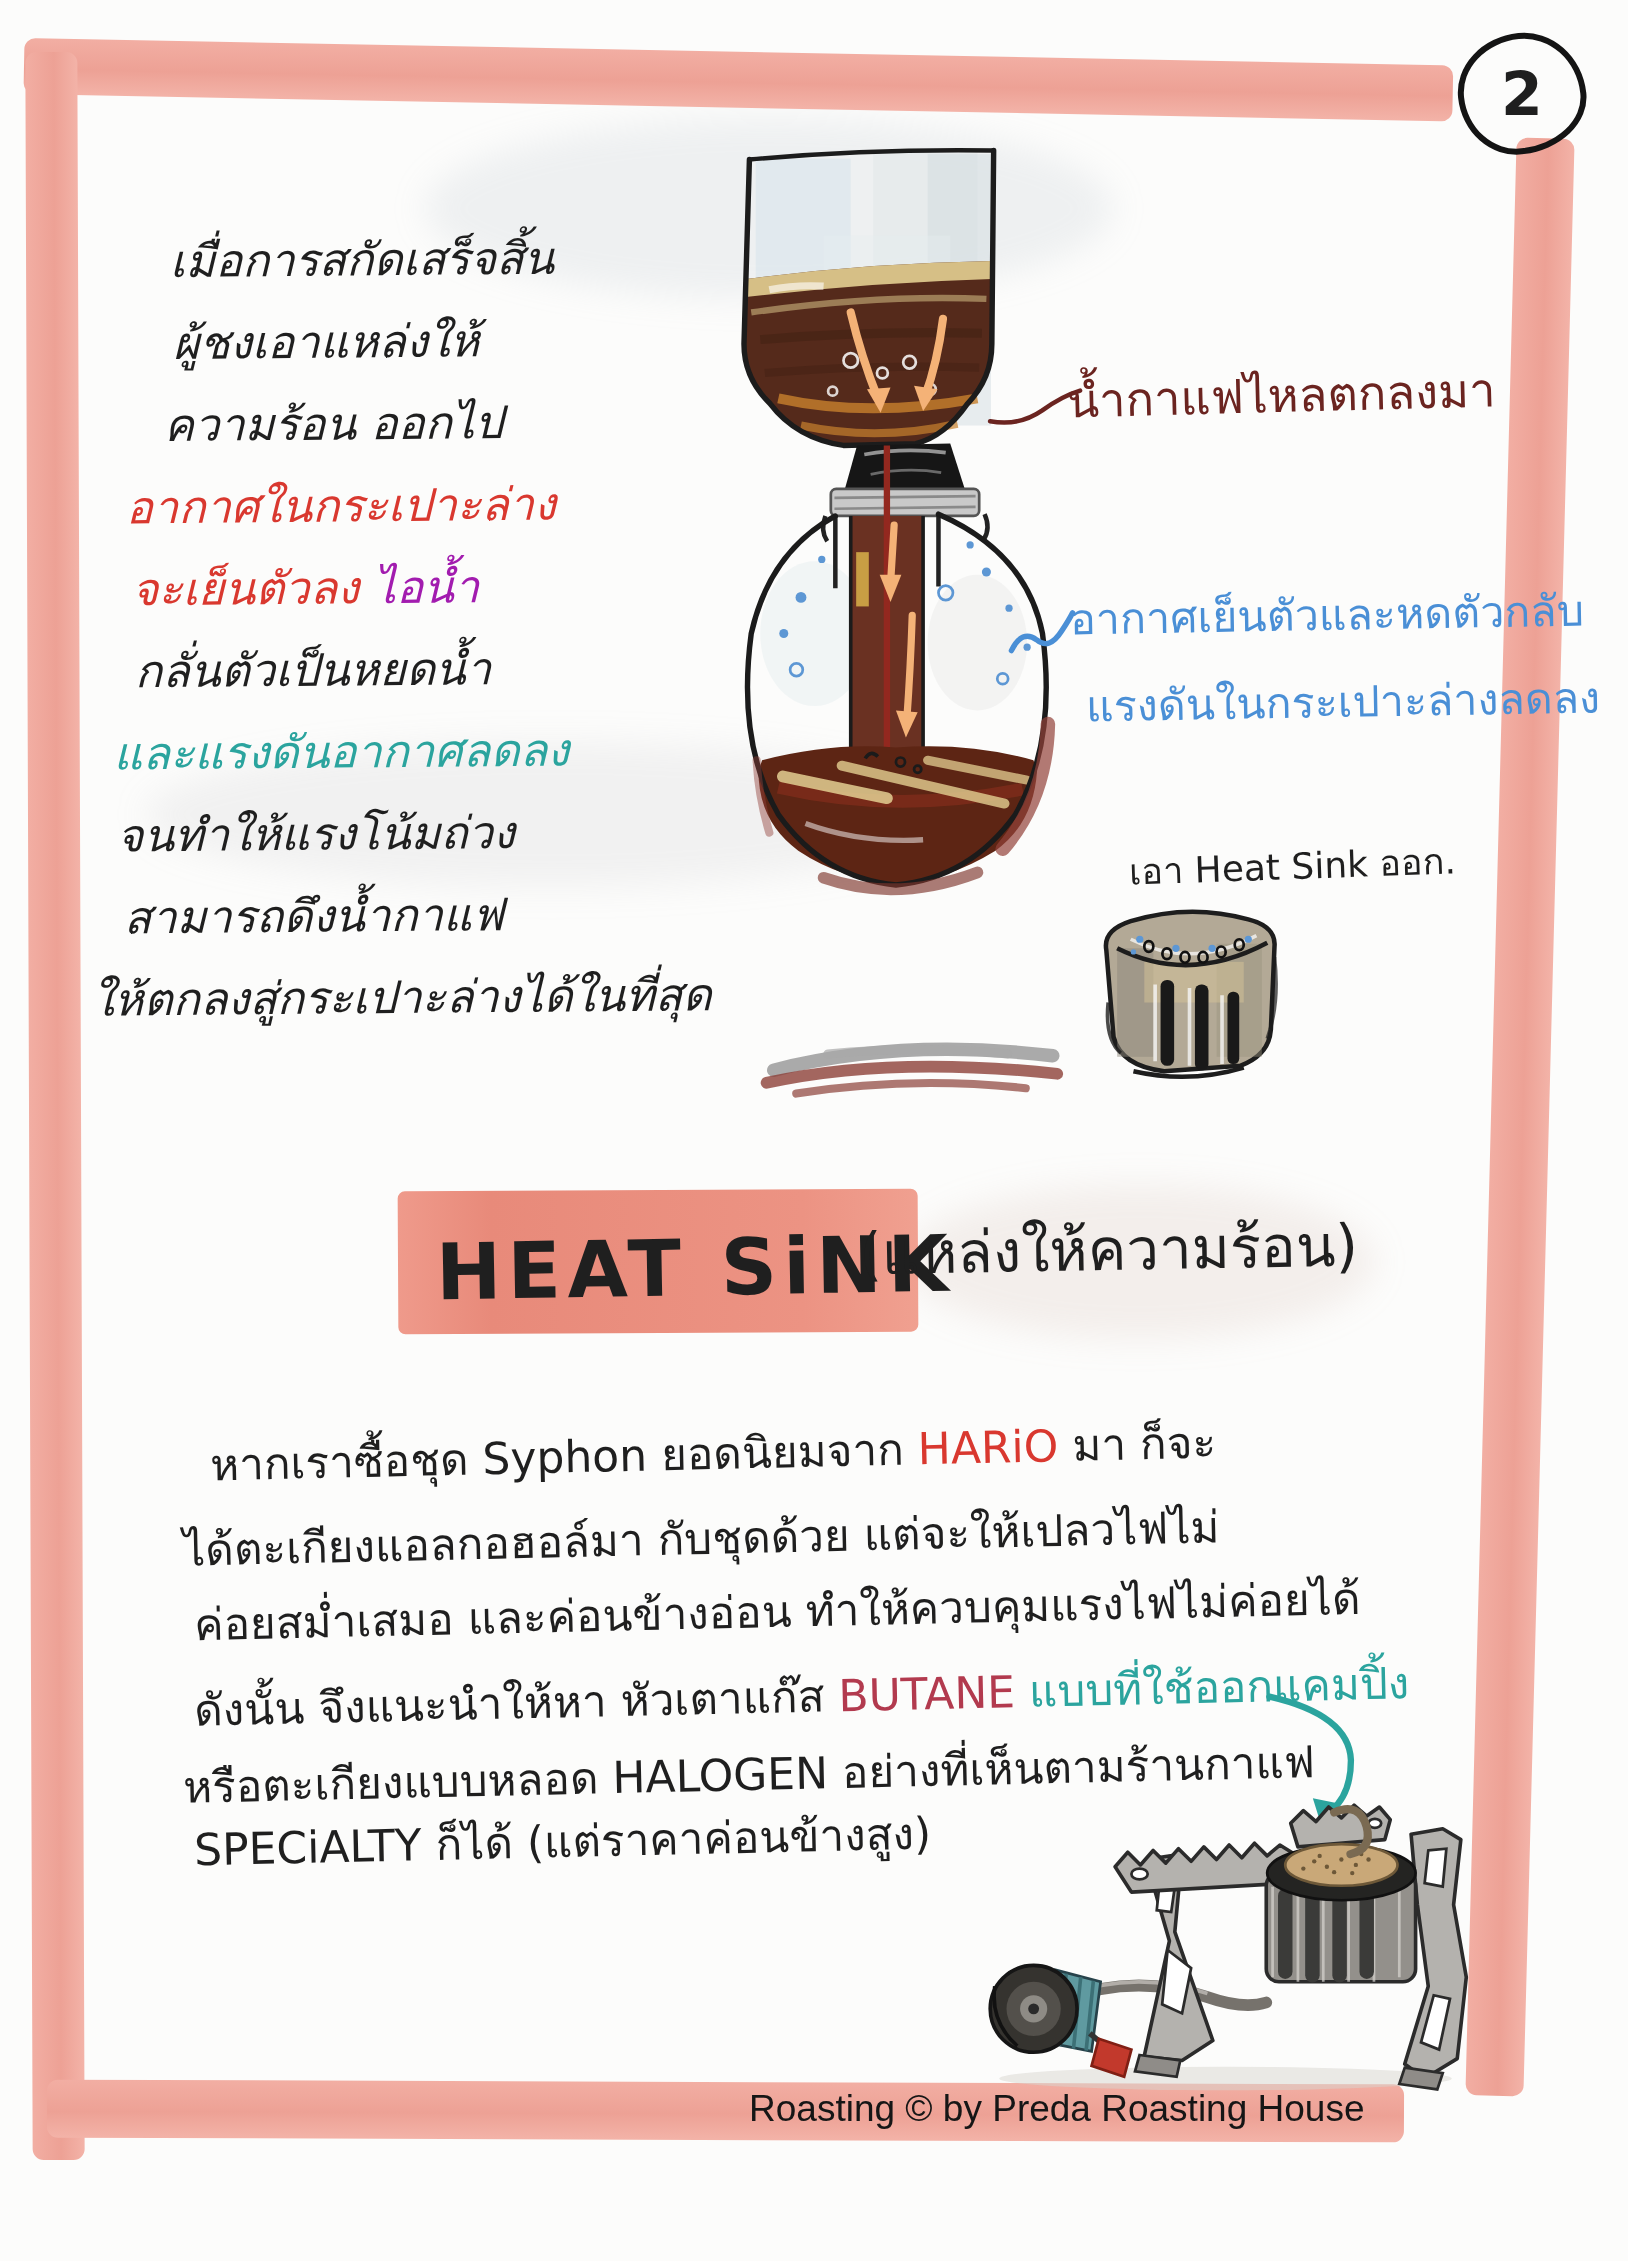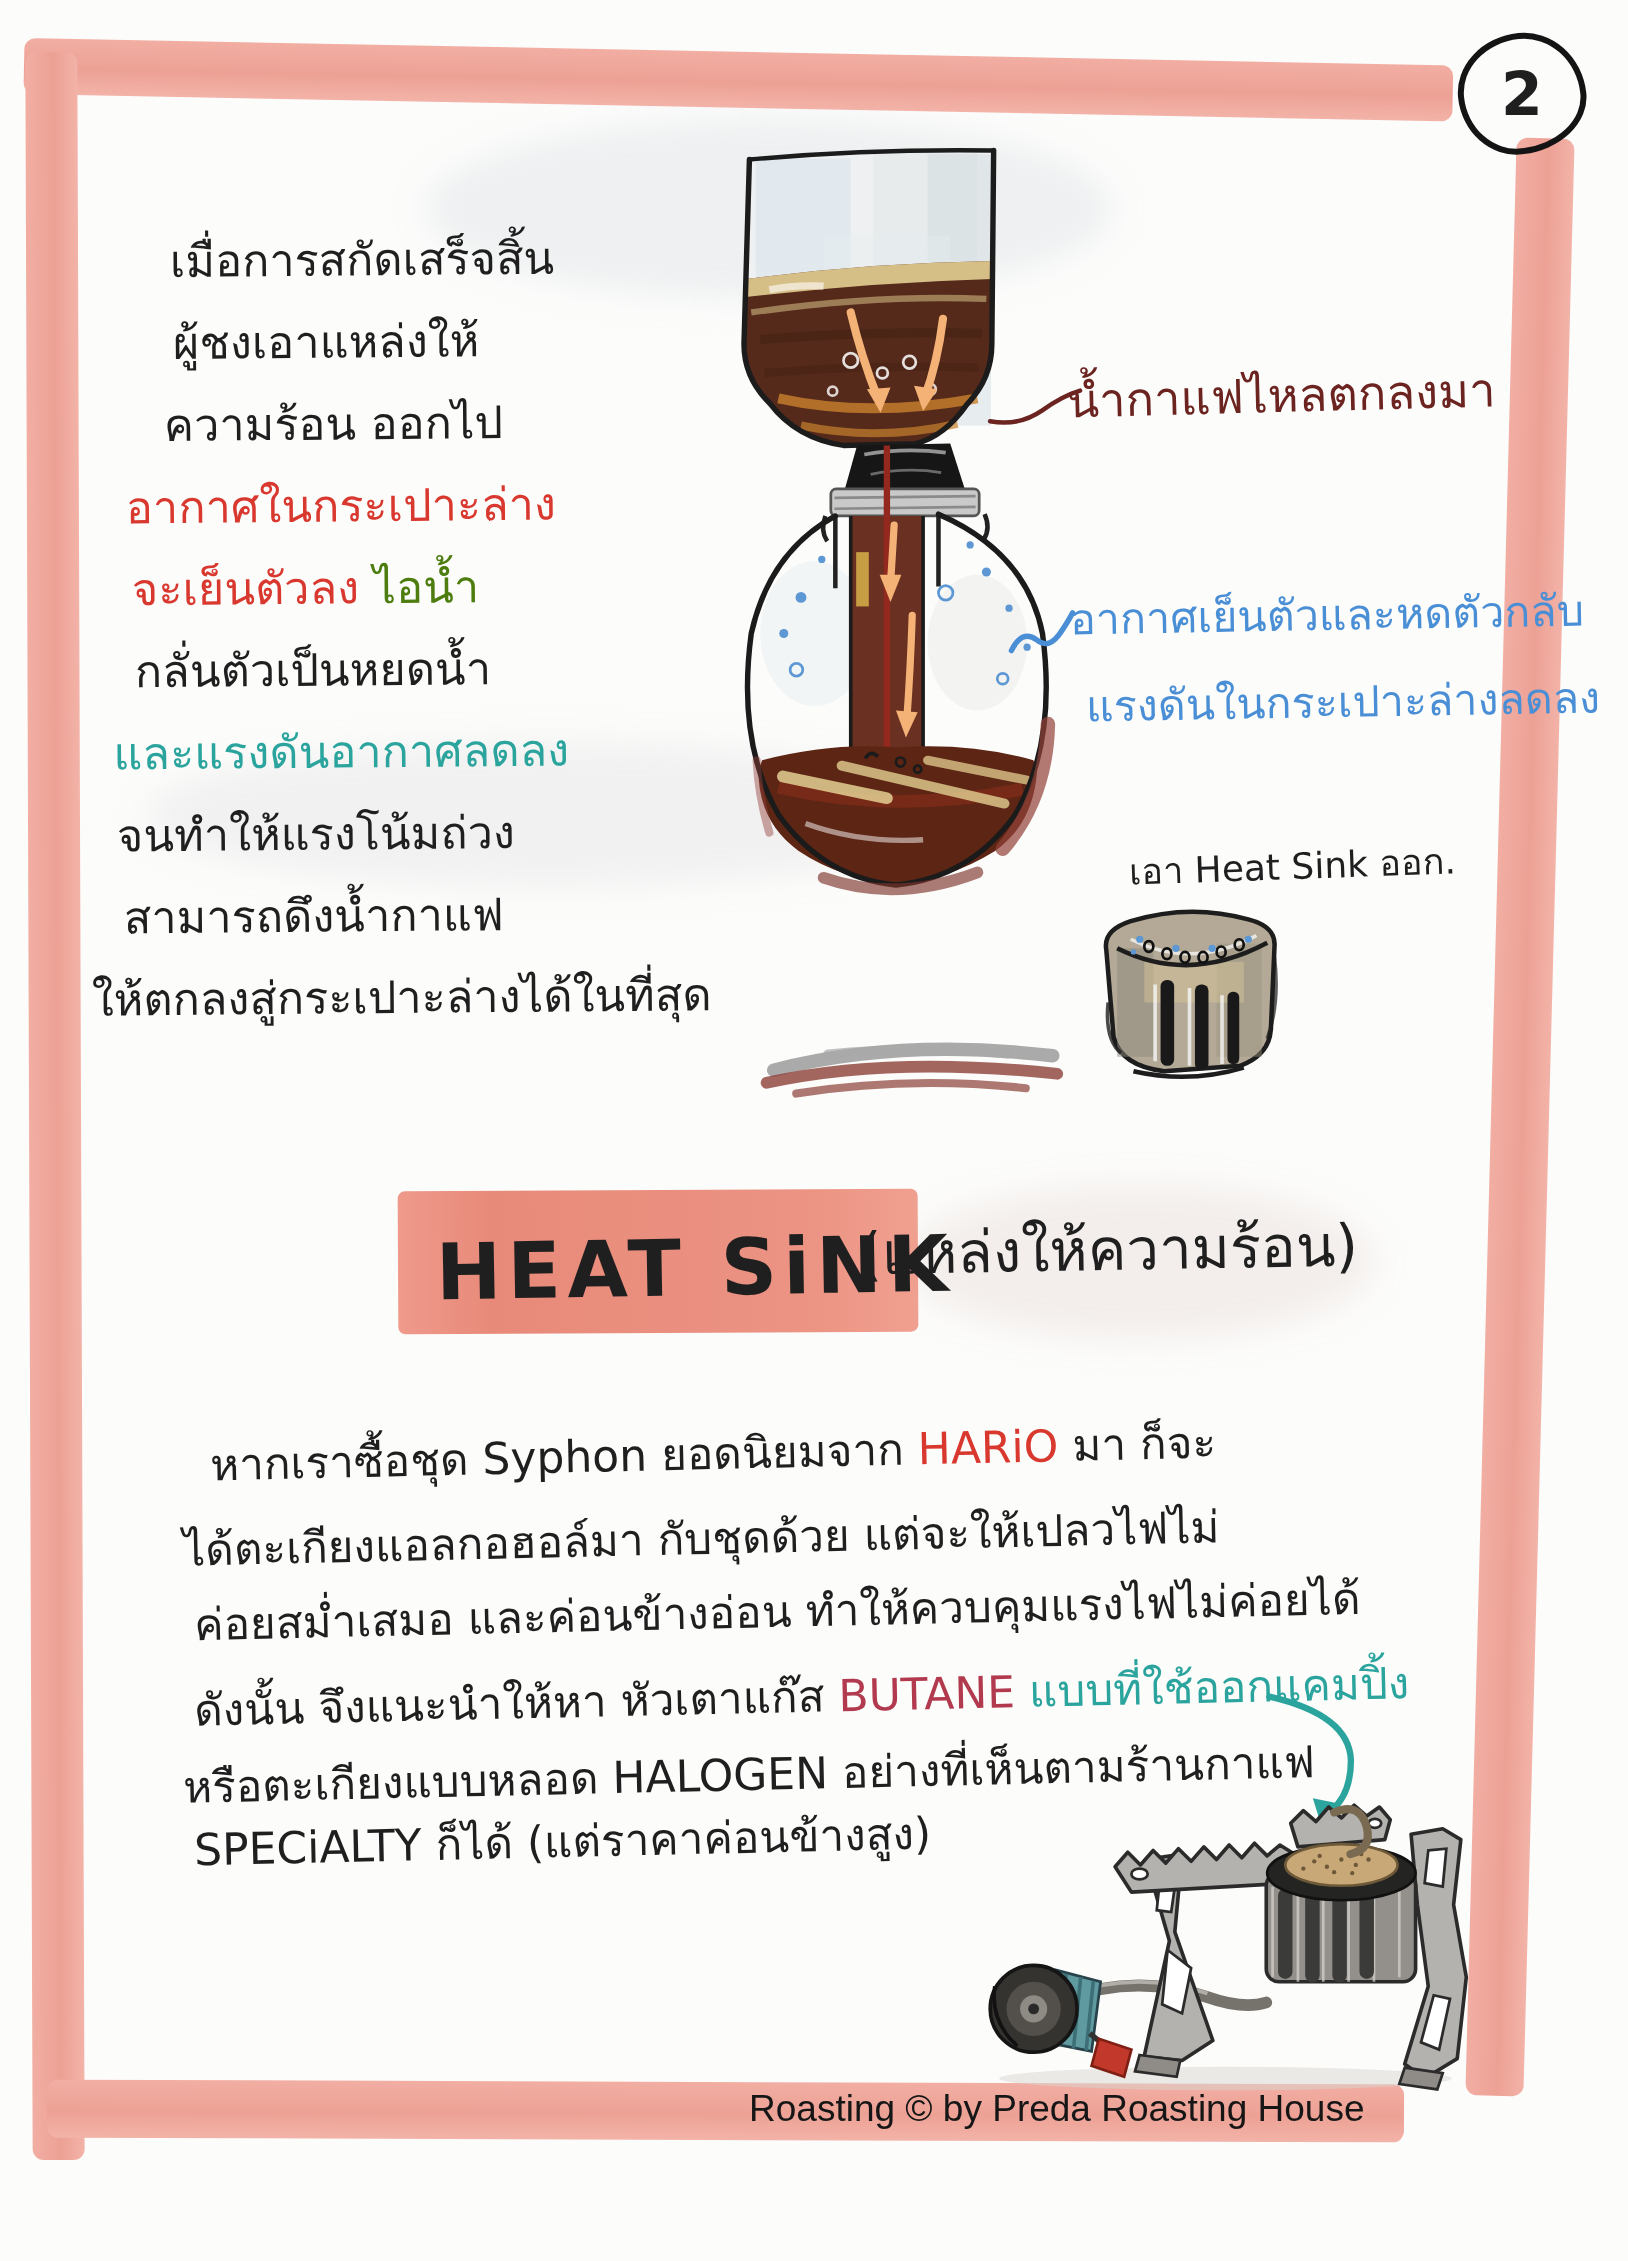--- a/index.html
+++ b/index.html
@@ -14,21 +14,21 @@
   #band-right{left:1491px;top:138px;width:58px;height:1958px;transform:rotate(1.5deg);}
   #band-bottom{left:47px;top:2082px;width:1357px;height:58px;transform:rotate(0.2deg);}
   
   .ghost{position:absolute;z-index:0;filter:blur(16.3px);border-radius:50%;}
   #ghost1{left:425px;top:118px;width:688px;height:181px;background:rgba(165,178,190,.16);}
   #ghost2{left:145px;top:742px;width:814px;height:145px;background:rgba(168,172,180,.13);}
   #ghost3{left:905px;top:1185px;width:470px;height:154px;background:rgba(190,155,145,.14);}
   
   .hand{position:absolute;z-index:2;white-space:nowrap;}
   
-  #left-note{position:absolute;left:90px;top:224px;z-index:2;}
+  #left-note{position:absolute;left:90px;top:224px;z-index:2;font-style:italic;}
   .note-line{font-size:45px;height:82px;line-height:72px;white-space:nowrap;transform:rotate(-0.5deg);}
   .note-line:nth-child(1){padding-left:80px;}
   .note-line:nth-child(2){padding-left:83px;}
   .note-line:nth-child(3){padding-left:74px;}
   .note-line:nth-child(4){padding-left:36px;}
   .note-line:nth-child(5){padding-left:42px;}
   .note-line:nth-child(6){padding-left:45px;}
   .note-line:nth-child(7){padding-left:23.5px;}
   .note-line:nth-child(8){padding-left:27px;}
   .note-line:nth-child(9){padding-left:34px;}
@@ -78,21 +78,21 @@
 
   <div id="page-circle">
     <span>2</span>
   </div>
 
   <div id="left-note">
       <div class="note-line hand-line"><span style="color: rgb(31, 31, 31);">เมื่อการสกัดเสร็จสิ้น</span></div>
       <div class="note-line hand-line"><span style="color: rgb(31, 31, 31);">ผู้ชงเอาแหล่งให้</span></div>
       <div class="note-line hand-line"><span style="color: rgb(31, 31, 31);">ความร้อน ออกไป</span></div>
       <div class="note-line hand-line"><span style="color: rgb(217, 56, 47);">อากาศในกระเปาะล่าง</span></div>
-      <div class="note-line hand-line"><span style="color: rgb(217, 56, 47);">จะเย็นตัวลง </span><span style="color: #4d7c0f;">ไอน้ำ</span></div>
+      <div class="note-line hand-line"><span style="color: rgb(217, 56, 47);">จะเย็นตัวลง </span><span style="color: #a21caf;">ไอน้ำ</span></div>
       <div class="note-line hand-line"><span style="color: rgb(31, 31, 31);">กลั่นตัวเป็นหยดน้ำ</span></div>
       <div class="note-line hand-line"><span style="color: rgb(43, 164, 158);">และแรงดันอากาศลดลง</span></div>
       <div class="note-line hand-line"><span style="color: rgb(31, 31, 31);">จนทำให้แรงโน้มถ่วง</span></div>
       <div class="note-line hand-line"><span style="color: rgb(31, 31, 31);">สามารถดึงน้ำกาแฟ</span></div>
       <div class="note-line hand-line"><span style="color: rgb(31, 31, 31);">ให้ตกลงสู่กระเปาะล่างได้ในที่สุด</span></div>
     </div>
 
   <svg class="art" style="left:715px;top:127px" width="380" height="986" viewBox="0 0 420 1090">
 
     <rect x="45" y="35" width="105" height="170" fill="#d7e4eb" opacity=".55"></rect>

